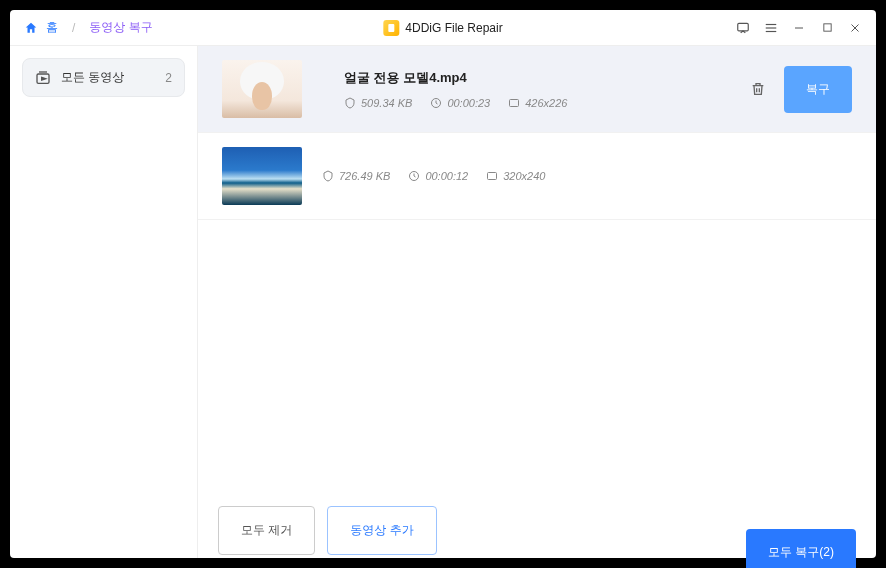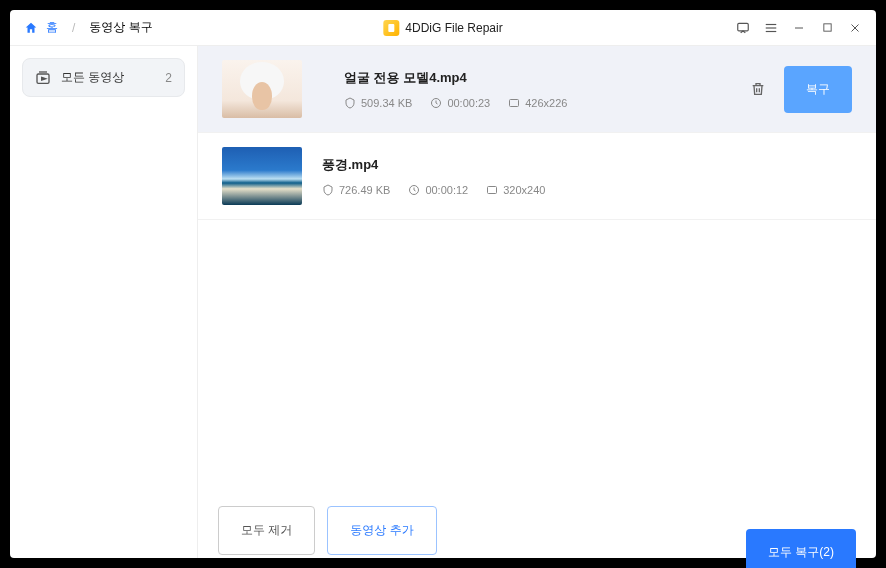--- a/index.html
+++ b/index.html
@@ -24,21 +24,21 @@
   align-items: center;
   border-bottom: 1px solid #eee;
   padding: 0 14px;
   font-size: 12px;
   color: #333;
 }
 .titlebar .left { display: flex; align-items: center; gap: 8px; }
 .home-icon { color: #2979ff; width: 14px; height: 14px; }
 .titlebar .home-text { color: #2979ff; font-weight: 500; }
 .titlebar .crumb-sep { color: #bbb; margin: 0 6px; }
-.titlebar .crumb { color: #000000; }
+.titlebar .crumb { color: #8b5cf6; }
 .titlebar .center {
   position: absolute;
   left: 50%; transform: translateX(-50%);
   display: flex; align-items: center; gap: 6px;
   font-weight: 400; color: #222;
 }
 .app-logo {
   width: 16px; height: 16px;
   background: linear-gradient(135deg, #ffd54f, #ffb300);
   border-radius: 3px;
@@ -101,21 +101,21 @@
   width: 20px; height: 28px;
   background: #e8c4a5;
   border-radius: 50% 50% 46% 46%;
 }
 .thumb.land {
   background: linear-gradient(180deg, #1e5fb3 0%, #2b7acc 40%, #bcdff2 55%, #0e5e8a 62%, #e6e0c9 72%, #0a3a56 100%);
 }
 .meta { flex: 1; min-width: 0; }
 .filename { font-size: 13px; font-weight: 600; color: #222; margin-bottom: 10px; }
 .stats { display: flex; gap: 18px; font-size: 11px; color: #888; align-items: center; }
-.stats .st { display: flex; align-items: center; gap: 5px; }
+.stats .st { display: flex; align-items: center; gap: 5px; font-style: italic; }
 .row-actions { display: flex; align-items: center; gap: 18px; }
 .trash { color: #666; cursor: pointer; }
 .btn {
   border: none;
   border-radius: 4px;
   padding: 15px 22px;
   font-size: 12px;
   cursor: pointer;
 }
 .btn-primary-light {
@@ -257,21 +257,20 @@
                   <path d="M4 7h16M9 7V4h6v3M6 7l1 13h10l1-13M10 11v6M14 11v6"></path>
                 </svg>
             </span>
             <button class="btn btn-primary-light">복구</button>
           </div>
         </div>
 
         <div class="row">
           <div class="thumb land"></div>
           <div class="meta">
-            <div class="filename">풍경.mp4</div>
             <div class="stats">
               <span class="st">
                 <span>
                   <svg width="12" height="12" viewBox="0 0 24 24" fill="none" stroke="currentColor" stroke-width="2">
                       <path d="M12 2l8 4v6c0 5-3.5 9-8 10-4.5-1-8-5-8-10V6z"></path>
                     </svg>
                 </span>
                 <span>726.49 KB</span>
               </span>
               <span class="st">

